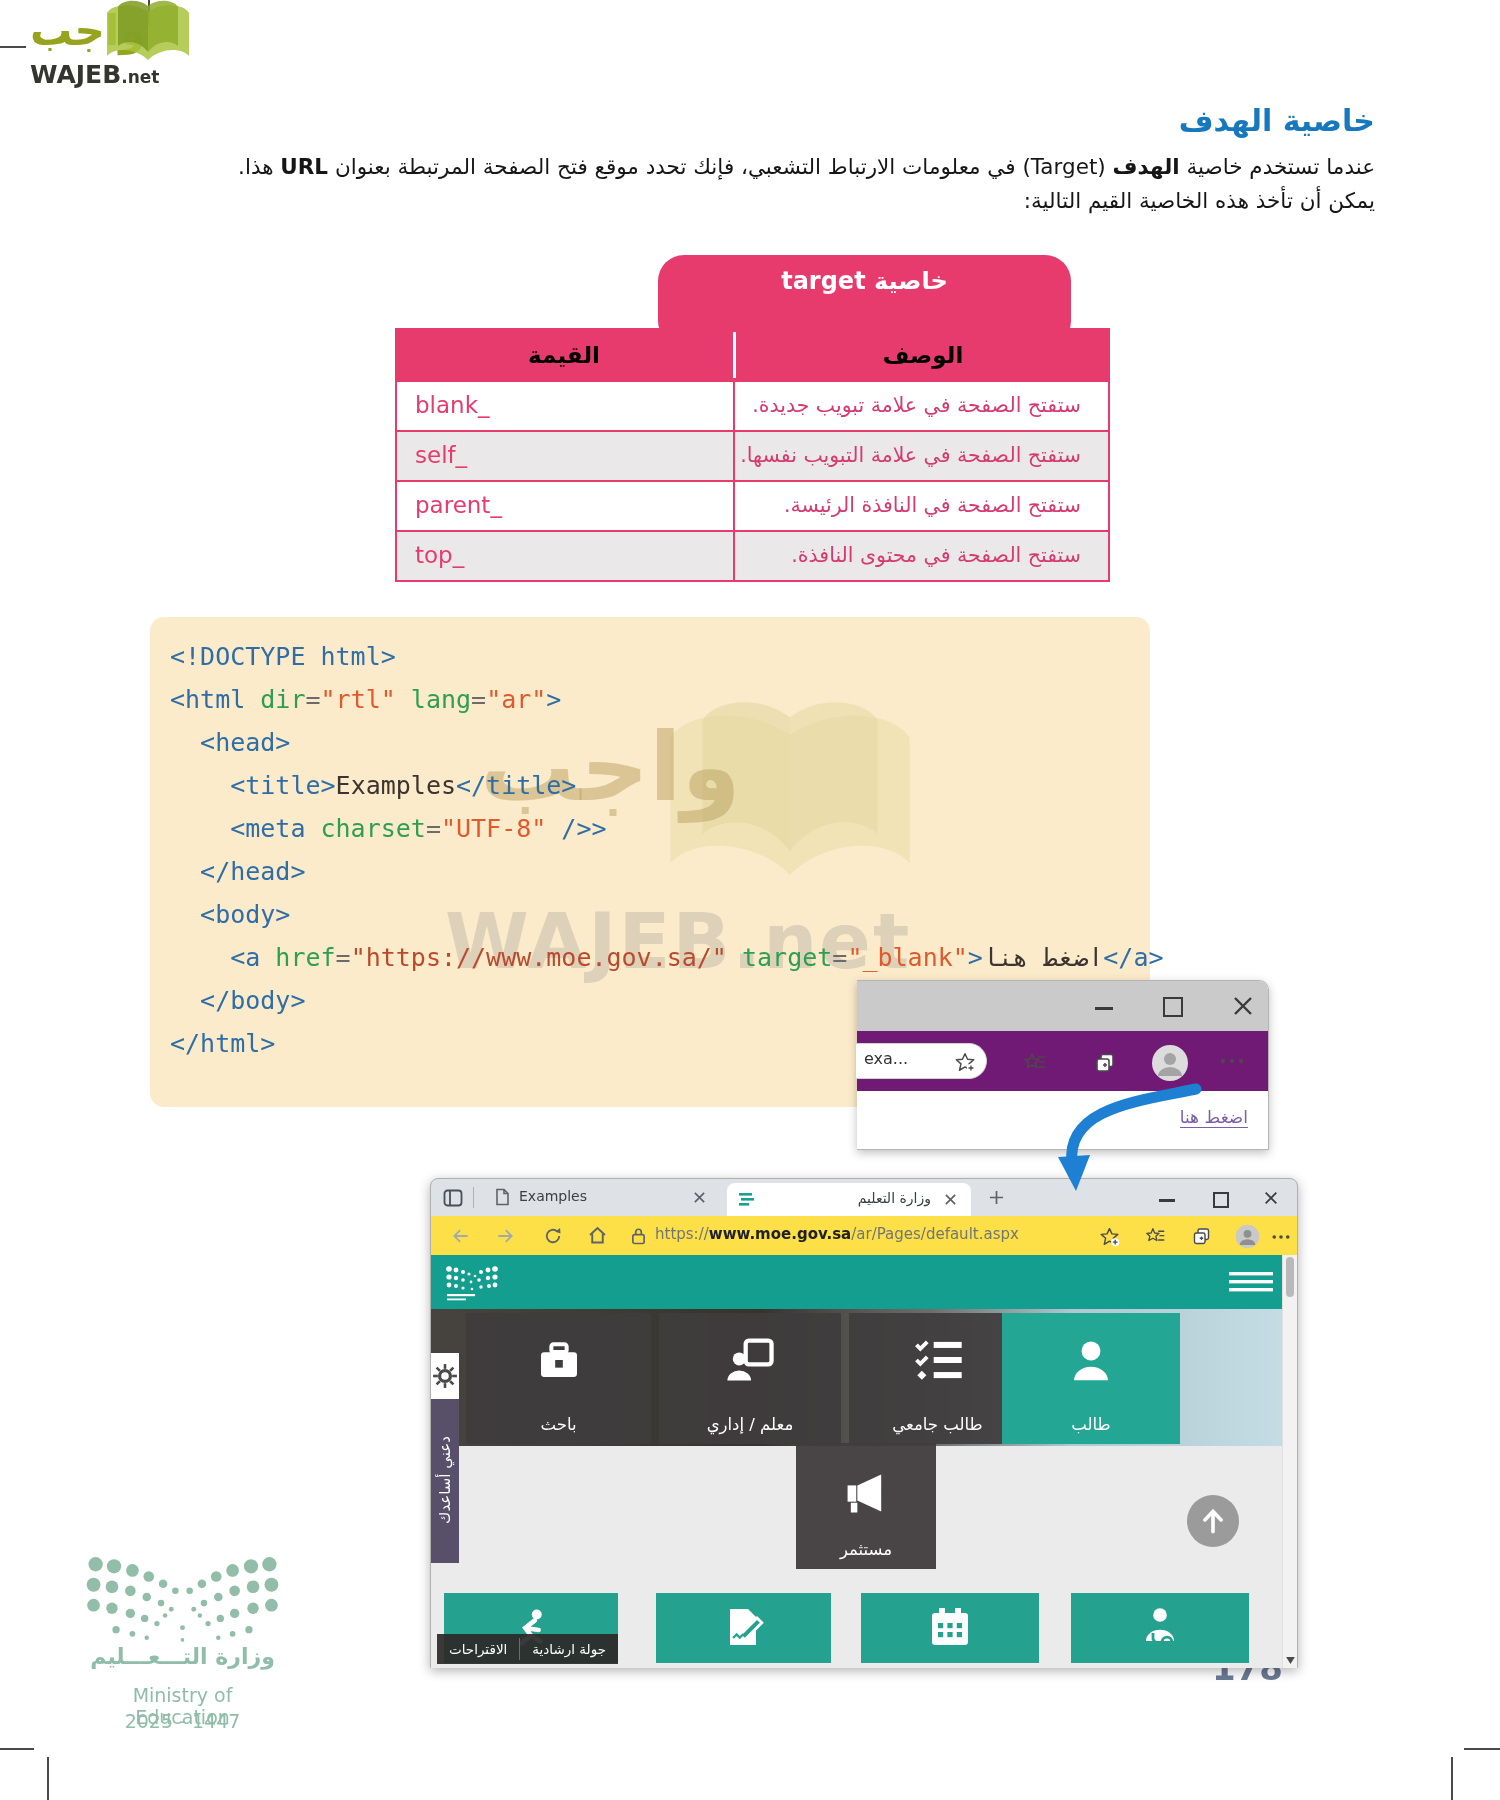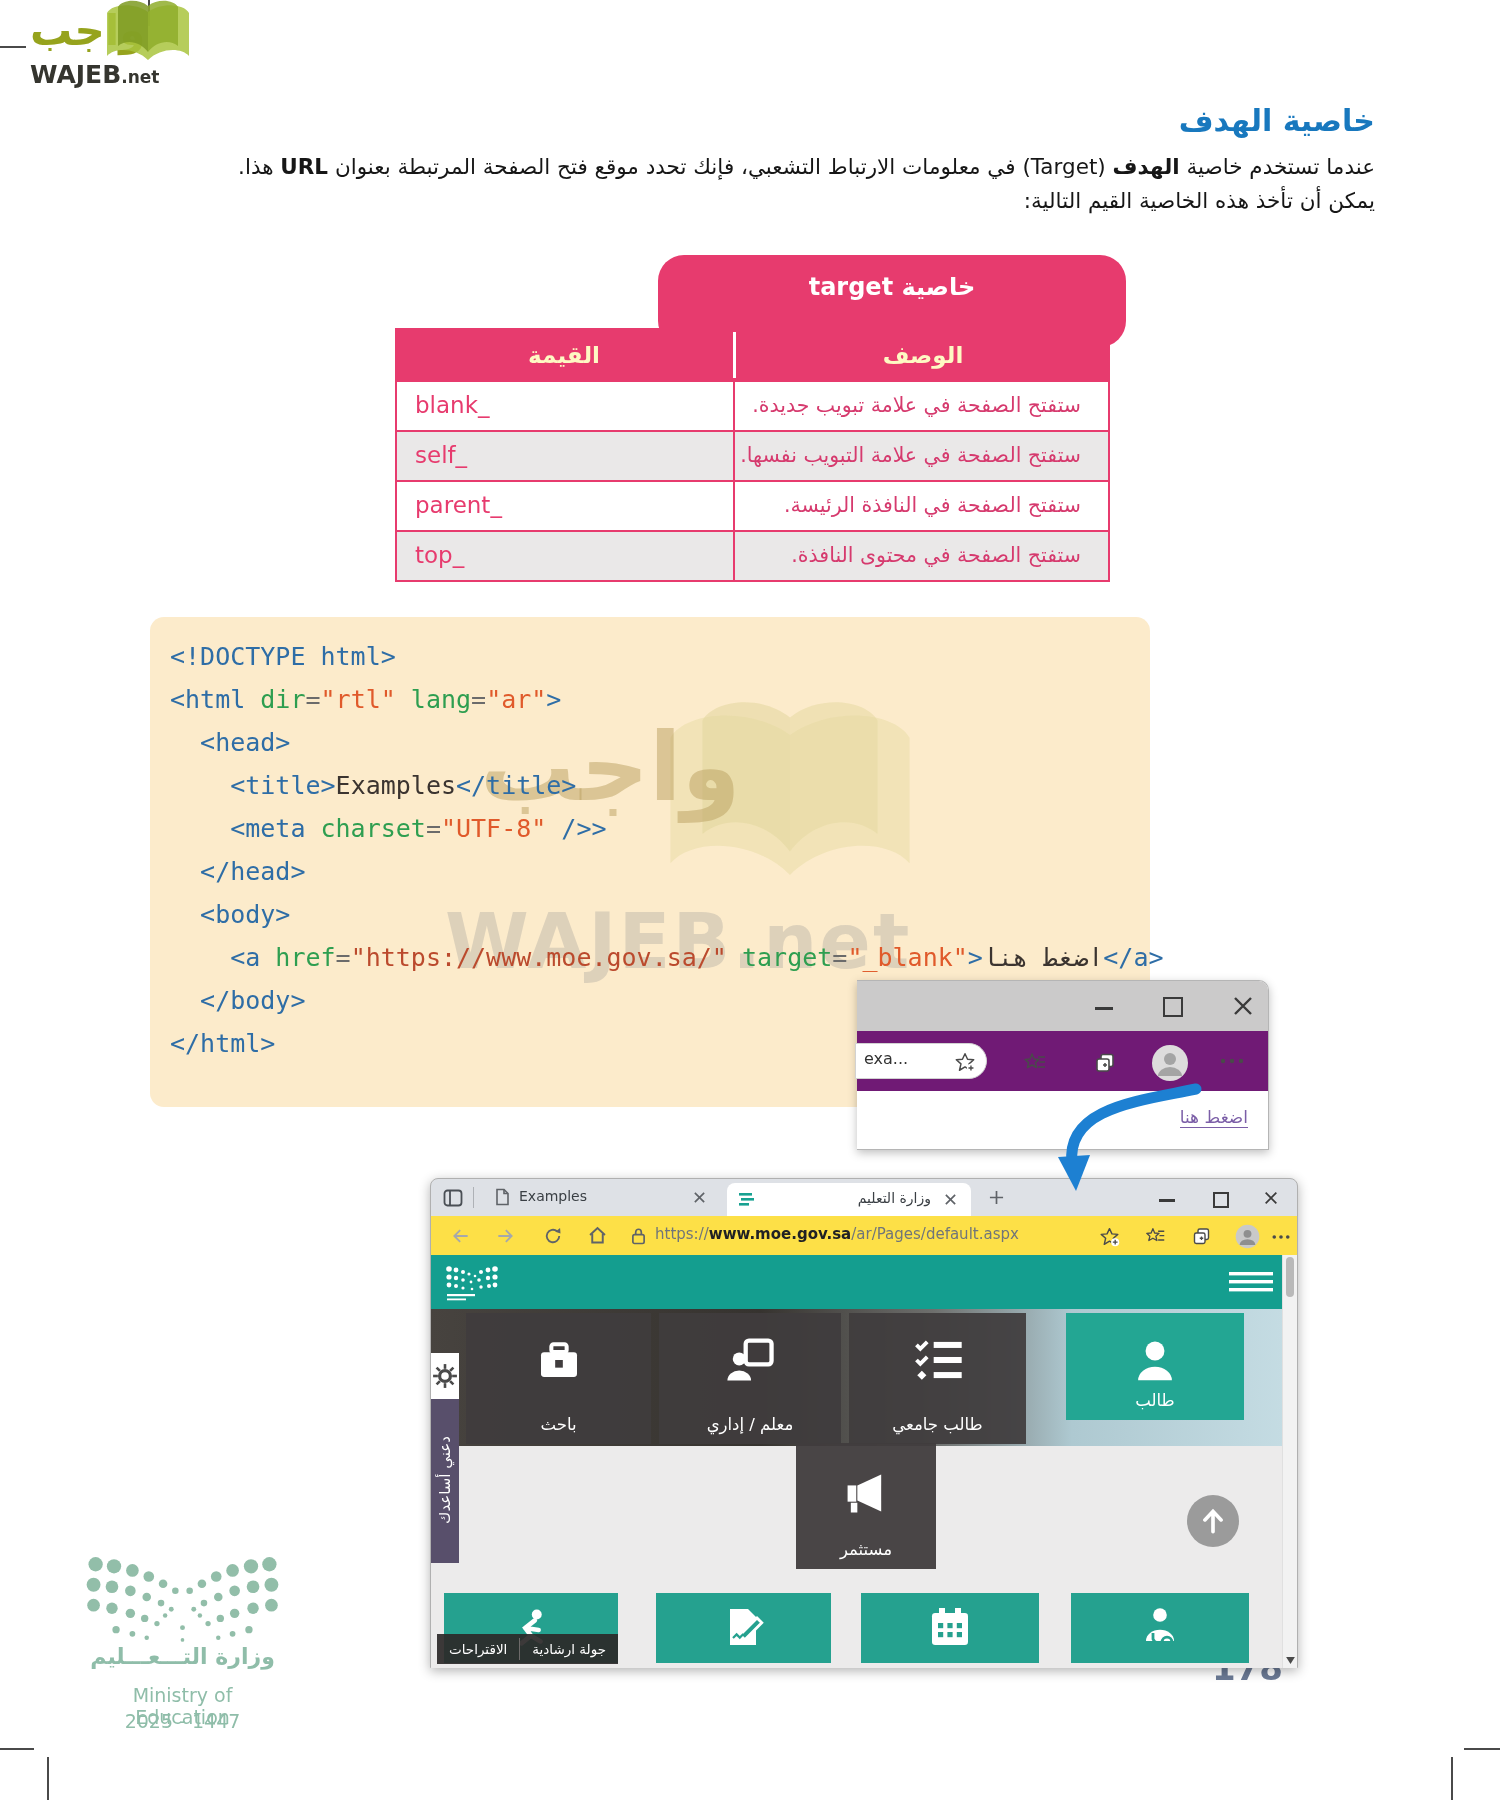--- a/index.html
+++ b/index.html
@@ -15,25 +15,25 @@
   .wj-en{position:absolute;left:30px;top:60px;font-size:25px;font-weight:bold;color:#35352f;}
   .wj-en .net{font-size:17px;}
 
   
   .sec-head{position:absolute;right:125px;top:103px;font-size:30px;font-weight:bold;color:#1878BE;direction:rtl;}
   .sec-paras{position:absolute;right:125px;top:150px;width:1240px;direction:rtl;text-align:right;
              font-size:21.5px;line-height:34px;color:#161616;}
   .sec-paras b{font-weight:bold;}
 
   
-  .t-tab{position:absolute;left:658px;top:255px;width:468px;height:92px;background:#E73B6E;
+  .t-tab{position:absolute;left:658px;top:255px;width:413px;height:92px;background:#E73B6E;
          border-radius:26px;z-index:1;color:#fff;font-size:24px;font-weight:bold;direction:rtl;
-         text-align:center;padding-top:18px;box-sizing:border-box;}
+         text-align:center;padding-top:12px;box-sizing:border-box;}
   .t-head{position:absolute;left:395px;top:328px;width:715px;height:54px;background:#E73B6E;z-index:2;
-          display:flex;color:#fef9c3;font-size:23px;font-weight:bold;}
+          display:flex;color:#000000;font-size:23px;font-weight:bold;}
   .t-head .hv{width:338px;text-align:center;line-height:54px;}
   .t-head .hdiv{width:3px;background:#fff;margin:4px 0;}
   .t-head .hd{flex:1;text-align:center;line-height:54px;}
   .t-body{position:absolute;left:395px;top:382px;width:715px;z-index:2;border:2px solid #E73B6E;border-top:none;box-sizing:border-box;}
   .trow{display:flex;height:48px;background:#fff;border-top:2px solid #E73B6E;}
   .trow:first-child{border-top:none;}
   .trow.alt{background:#EAE8E8;}
   .tcv{width:336px;line-height:46px;padding-left:18px;box-sizing:border-box;color:#E73B6E;font-size:23px;}
   .tcd{flex:1;border-left:2px solid #E73B6E;line-height:46px;padding-right:27px;box-sizing:border-box;
        color:#D63A6E;font-size:20.5px;text-align:right;}
@@ -364,21 +364,21 @@
         <svg class="tile-icon" width="56" height="54" viewBox="0 0 26 24">
           <path d="M3 5 l1.8 1.8 L8 3.6" fill="none" stroke="#fff" stroke-width="1.8"></path>
           <rect x="11" y="3.6" width="13" height="2.8" fill="#fff"></rect>
           <path d="M3 12 l1.8 1.8 L8 10.6" fill="none" stroke="#fff" stroke-width="1.8"></path>
           <rect x="11" y="10.6" width="13" height="2.8" fill="#fff"></rect>
           <rect x="4" y="17.6" width="3" height="3" transform="rotate(45 5.5 19.1)" fill="#fff"></rect>
           <rect x="11" y="17.6" width="13" height="2.8" fill="#fff"></rect>
         </svg>
         <div class="tile-label">طالب جامعي</div>
       </div>
-      <div class="tile teal" style="left:635px;top:58px;width:178px;height:107px;">
+      <div class="tile teal" style="left:571px;top:58px;width:178px;height:131px;">
         <svg class="tile-icon" width="54" height="54" viewBox="0 0 24 24">
           <circle cx="12" cy="8" r="4.2" fill="#fff"></circle>
           <path d="M4.5 21 a7.5 6 0 0 1 15 0 z" fill="#fff"></path>
         </svg>
         <div class="tile-label">طالب</div>
       </div>
 
       <div class="gear-tab">
         <svg class="abs" style="left:2px;top:10px;" width="26" height="26" viewBox="0 0 24 24">
           <g fill="#4a4a4a">

